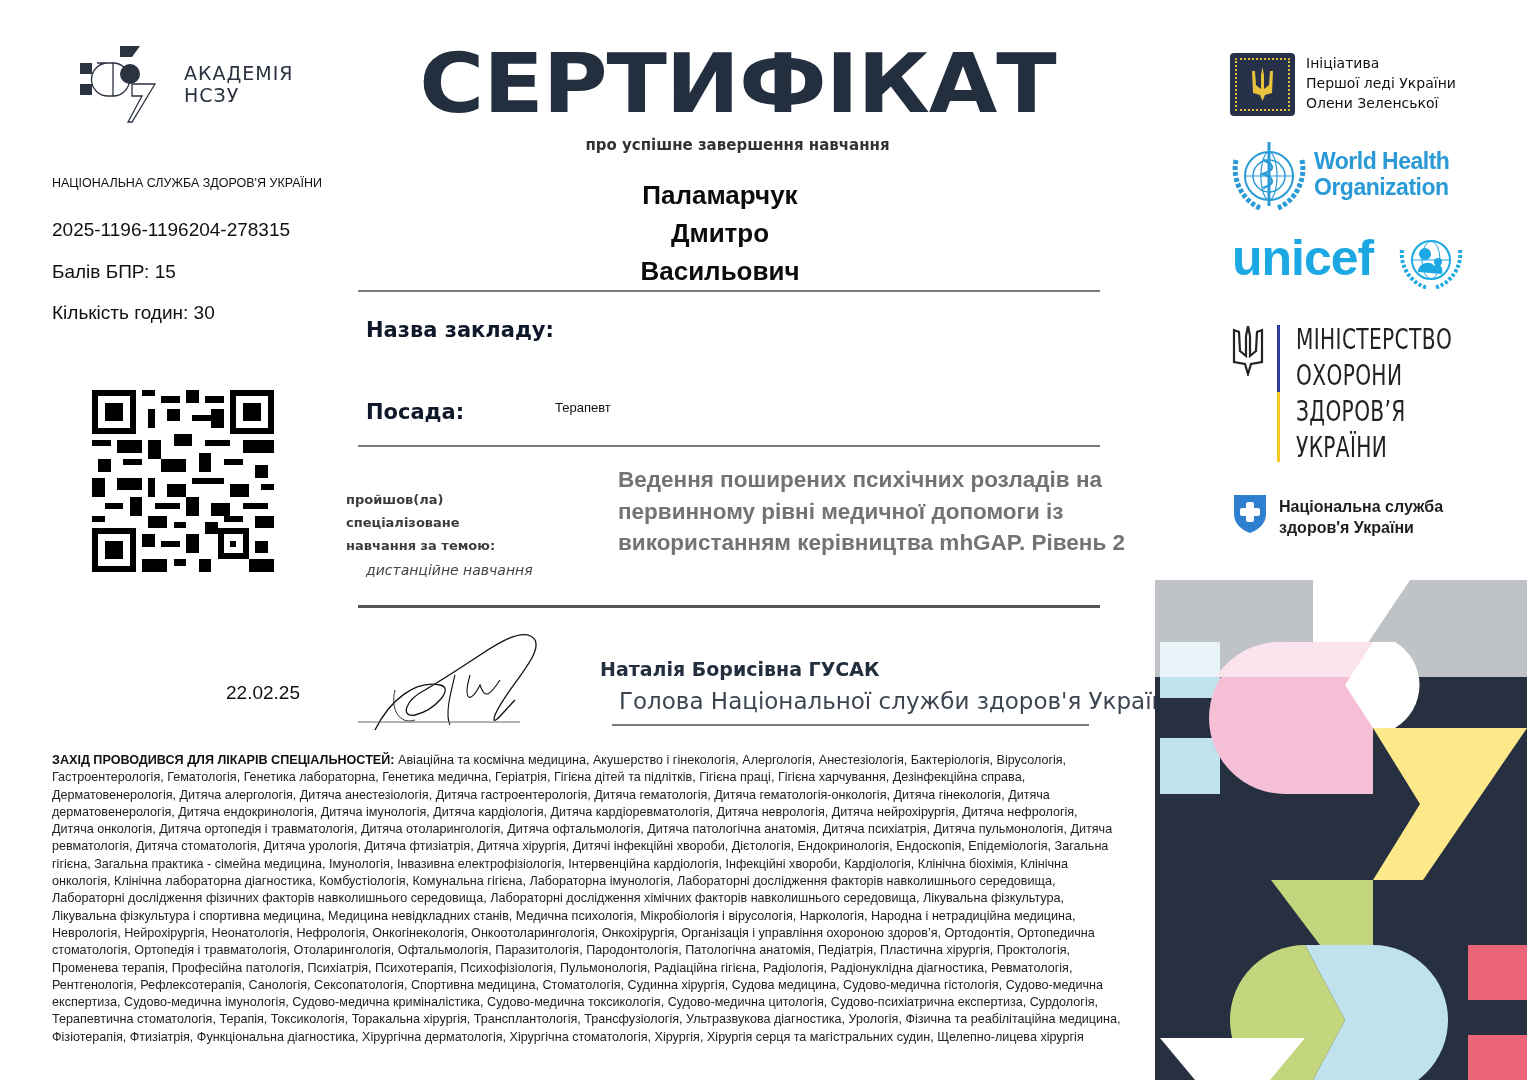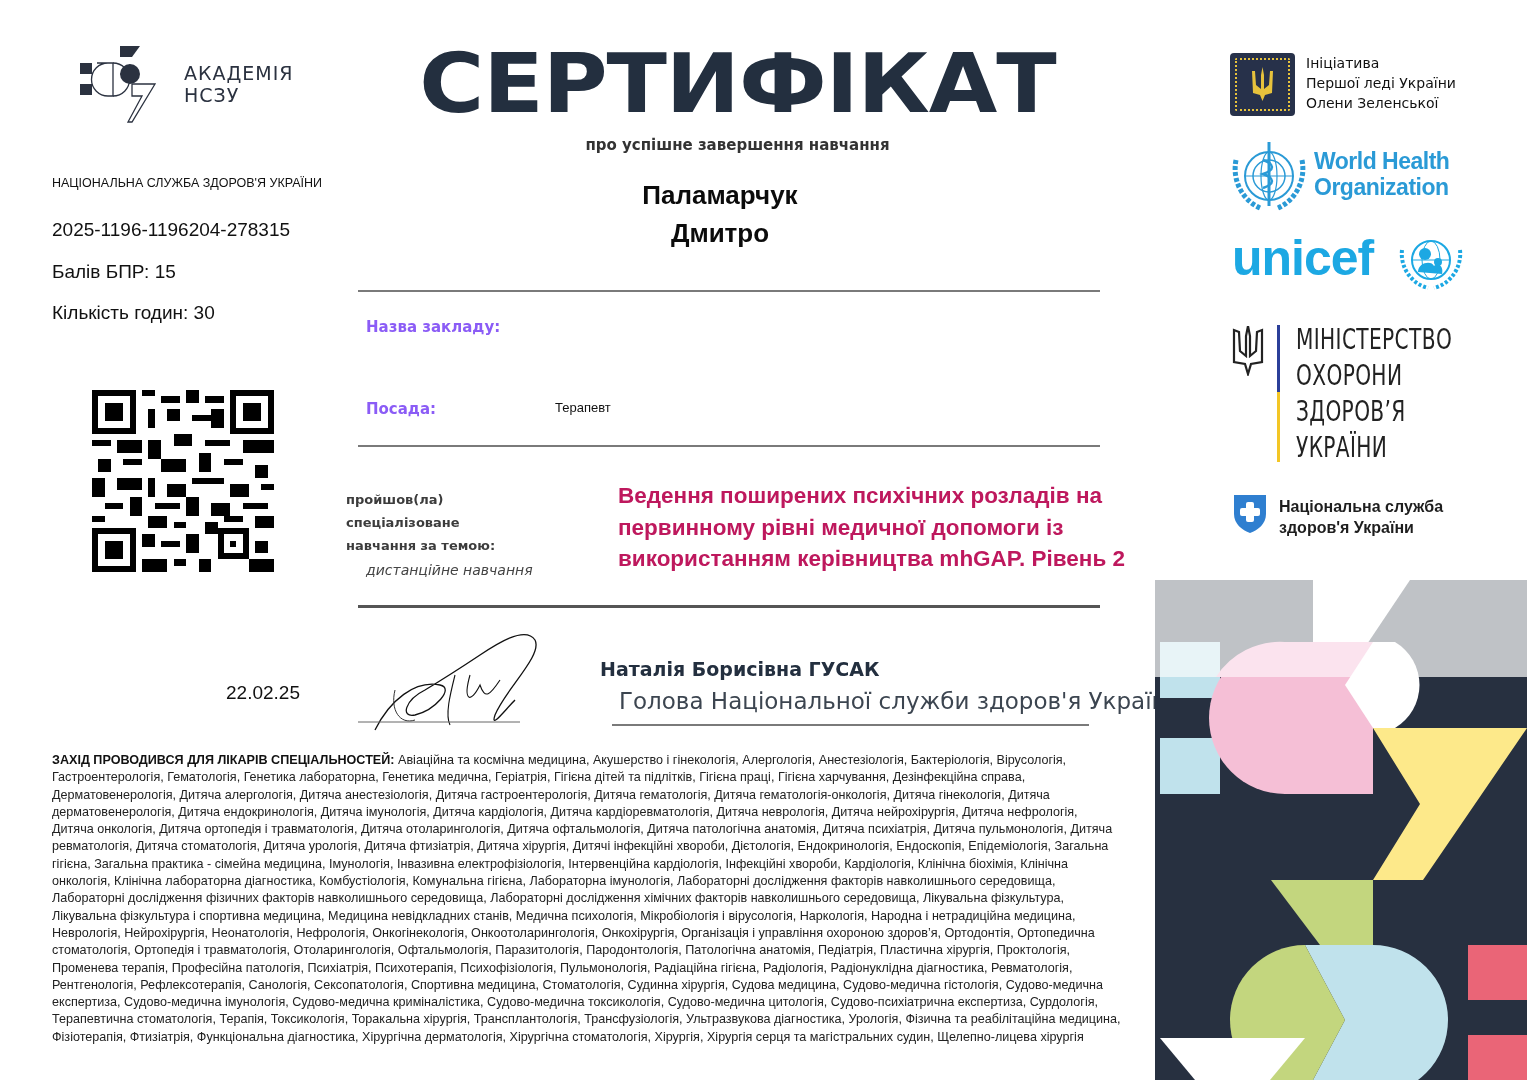--- a/index.html
+++ b/index.html
@@ -9,25 +9,25 @@
   .logo-mark{left:80px;top:44px;width:100px;height:100px;}
   .logo-text{left:184px;top:62px;font-family:"DejaVu Sans",sans-serif;font-size:19px;line-height:22px;color:#2b3240;letter-spacing:1px;font-weight:normal;}
   .org-name{left:52px;top:176px;font-size:12.5px;color:#111;}
   .meta{left:52px;font-size:19px;color:#111;}
   .qr{left:92px;top:390px;width:182px;height:182px;}
   
   .title{left:430px;top:36px;width:615px;text-align:center;font-family:"DejaVu Sans",sans-serif;font-weight:bold;font-size:82px;line-height:96px;color:#232f3f;letter-spacing:-1px;transform:scaleX(1.08);transform-origin:center;}
   .subtitle{left:430px;top:136px;width:615px;text-align:center;font-family:"DejaVu Sans",sans-serif;font-weight:bold;font-size:15px;color:#333;}
   .recipient{left:520px;top:176px;width:400px;text-align:center;font-weight:bold;font-size:26px;line-height:38px;color:#0b0b0b;}
   .hr{background:#7a7a7a;height:1.5px;}
-  .label{font-family:"DejaVu Sans",sans-serif;font-weight:bold;font-size:15px;color:#8b5cf6;}
+  .label{font-family:"DejaVu Sans",sans-serif;font-weight:bold;font-size:21px;color:#0f172a;}
   .value{font-size:13px;color:#111;}
   .topic-label{left:346px;top:488px;font-family:"DejaVu Sans",sans-serif;font-weight:bold;font-size:13px;line-height:23px;color:#3c3c3c;}
   .topic-mode{left:366px;top:562px;font-family:"DejaVu Sans",sans-serif;font-style:italic;font-size:14px;color:#444;}
-  .topic{left:618px;top:464px;width:520px;font-weight:bold;font-size:22.5px;line-height:31.5px;color:#be185d;margin-top:16px;}
+  .topic{left:618px;top:464px;width:520px;font-weight:bold;font-size:22.5px;line-height:31.5px;color:#737373;}
   .date{left:226px;top:682px;font-size:19px;color:#111;}
   .signer-name{left:600px;top:658px;font-family:"DejaVu Sans",sans-serif;font-weight:bold;font-size:19px;color:#232f3f;}
   .signer-role{left:619px;top:688px;font-family:"DejaVu Sans",sans-serif;font-size:23px;color:#3c4550;}
   .specialties{left:52px;top:752px;width:1070px;font-size:12.6px;line-height:17.3px;color:#222;}
   .specialties b{font-weight:bold;color:#111;}
   
   .fl-emblem{left:1230px;top:53px;width:65px;height:63px;background:#27314a;border-radius:4px;}
   .fl-text{left:1306px;top:53px;font-family:"DejaVu Sans",sans-serif;font-size:14px;line-height:20px;color:#111;}
   .who-text{left:1314px;top:148px;font-weight:bold;font-size:23px;line-height:26px;color:#2a9ad6;letter-spacing:-0.5px;}
   .unicef-text{left:1232px;top:228px;font-weight:bold;font-size:50px;line-height:60px;color:#1ca8e3;letter-spacing:-1px;}
@@ -124,20 +124,21 @@
       <rect x="25" y="27" width="4" height="2"></rect>
   </g>
 </svg>
 
 <div class="abs title">СЕРТИФІКАТ</div>
 <div class="abs subtitle">про успішне завершення навчання</div>
 
 <div class="abs recipient">
   <div>Паламарчук</div>
   <div>Дмитро</div>
+  <div>Васильович</div>
 </div>
 <div class="abs hr" style="left:358px;top:290px;width:742px;"></div>
 
 <div class="abs label" style="left:366px;top:318px;">Назва закладу:</div>
 <div class="abs value" style="left:555px;top:316px;"></div>
 
 <div class="abs label" style="left:366px;top:400px;">Посада:</div>
 <div class="abs value" style="left:555px;top:400px;">Терапевт</div>
 <div class="abs hr" style="left:358px;top:445px;width:742px;"></div>
 

